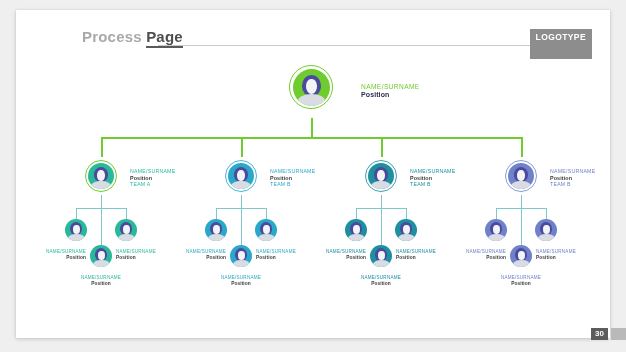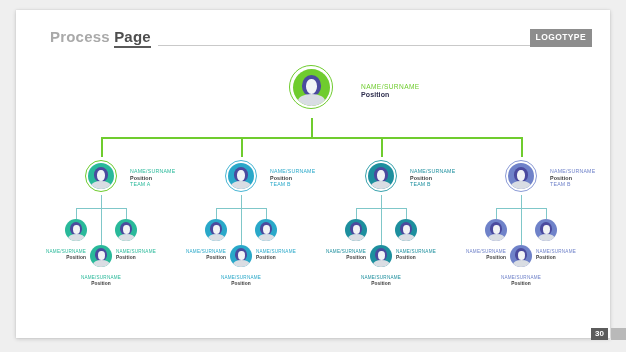--- a/index.html
+++ b/index.html
@@ -13,30 +13,30 @@
     background:#ffffff;
     box-shadow:0 1px 4px rgba(0,0,0,.18), 0 0 0 .5px rgba(0,0,0,.04);
   }
 
   
   #header{position:absolute;left:34px;top:18px;right:18px;height:26px;}
   .hd-title{
     position:absolute;left:0;top:0;white-space:nowrap;
     font-size:15px;letter-spacing:.2px;
   }
-  .hd-process{color:#a9a9a9;font-weight:bold;}
+  .hd-process{color:#a9a9a9;font-weight:bold;margin-left:32px;}
   .hd-page{color:#4e4e4e;font-weight:bold;border-bottom:2px solid #5a5a5a;padding-bottom:1px;}
   .hd-rule{
     position:absolute;left:108px;top:17px;width:376px;height:1px;background:#c9c9c9;
   }
   .hd-logo{
     position:absolute;right:0;top:1px;
     background:#8d8d8d;color:#ffffff;
     font-size:8.5px;font-weight:bold;letter-spacing:.4px;
-    padding:3px 6px 5px 6px;
+    padding:3px 6px 17px 6px;
   }
 
   
   .pg-num{
     position:absolute;left:575px;top:318px;
     width:17px;height:12px;background:#5c5c5c;color:#ffffff;
     font-size:8px;font-weight:bold;line-height:12px;text-align:center;
   }
   .pg-bar{position:absolute;left:595px;top:318px;width:21px;height:12px;background:#b9b9b9;}
 

